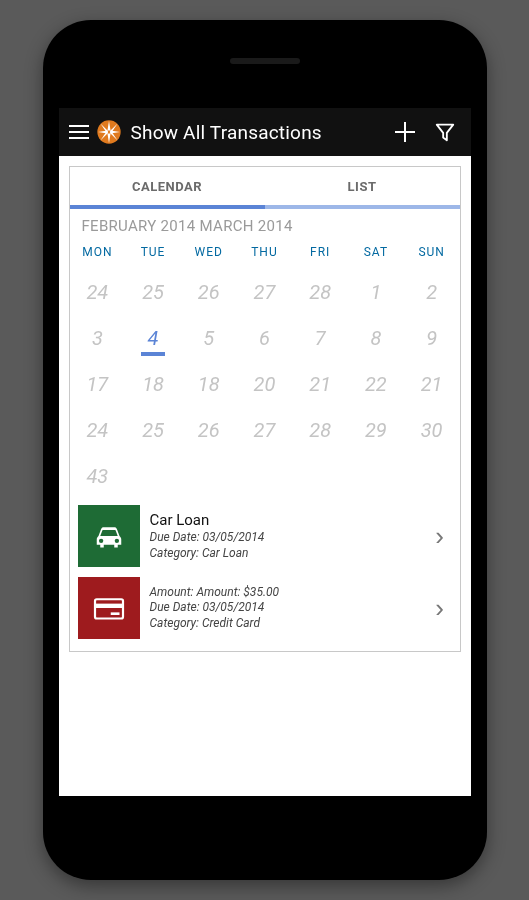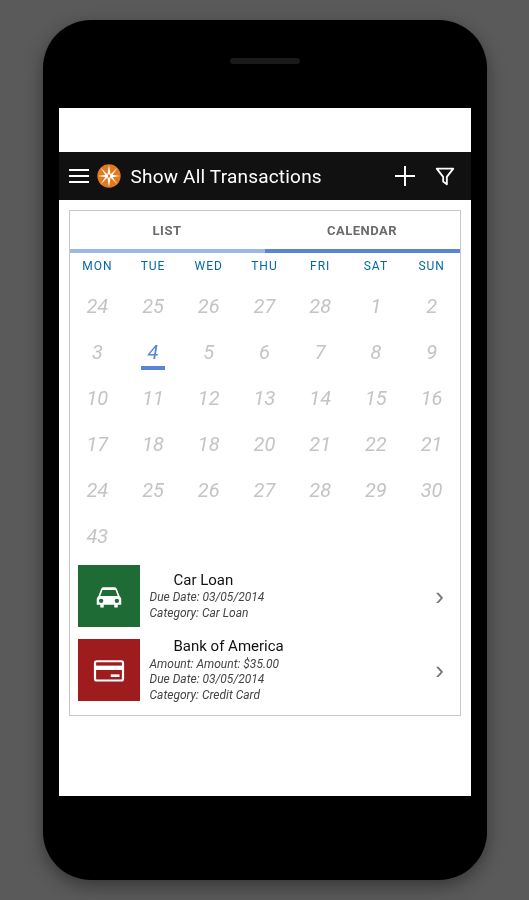--- a/index.html
+++ b/index.html
@@ -27,21 +27,20 @@
 
   
   .statusbar { height: 20px; background: #000; }
 
   
   .actionbar {
     height: 48px; background: #111;
     display: flex; align-items: center;
     color: #fff; font-size: 19px;
     padding: 0 6px;
-    margin-top: 44px;
   }
   .menu-btn { display: flex; flex-direction: column; justify-content: center; gap: 4px; width: 20px; margin: 0 2px 0 4px; cursor: pointer; }
   .menu-btn span { display: block; height: 2px; background: #fff; }
   .app-icon { width: 28px; height: 28px; margin: 0 8px 0 4px; position: relative; }
   .app-title { flex: 1; font-weight: 400; letter-spacing: .2px; }
   .ab-action { width: 40px; display: flex; align-items: center; justify-content: center; cursor: pointer; }
   .plus { position: relative; width: 20px; height: 20px; }
   .plus:before, .plus:after { content: ""; position: absolute; background: #fff; }
   .plus:before { left: 9px; top: 0; width: 2px; height: 20px; }
   .plus:after  { top: 9px; left: 0; height: 2px; width: 20px; }
@@ -98,21 +97,21 @@
   }
   .txicon {
     width: 62px; height: 62px;
     display: flex; align-items: center; justify-content: center;
     flex-shrink: 0;
     margin-right: 10px;
   }
   .txicon.green { background: #1e6b35; }
   .txicon.red   { background: #9e1b1e; }
   .txbody { flex: 1; font-size: 12px; color: #444; line-height: 1.3; }
-  .txbody .title { font-size: 15px; color: #111; font-style: normal; margin-left: 24px; }
+  .txbody .title { font-size: 15px; color: #111; font-style: normal; }
   .txbody .meta { font-style: italic; }
   .chev { width: 28px; color: #777; font-size: 26px; font-family: "Lucida Grande", Arial; text-align: center; cursor: pointer; }
 </style>
 </head>
 <body>
 
 <div class="stage">
   <div class="phone">
     <div class="speaker"></div>
     <div class="screen">
@@ -147,24 +146,25 @@
         <div class="ab-action">
           <svg viewBox="0 0 24 24" width="22" height="22">
             <path d="M3 4 H21 L14 13 V21 L10 18 V13 Z" fill="none" stroke="#fff" stroke-width="2" stroke-linejoin="round"></path>
           </svg>
         </div>
       </div>
 
       <div class="card">
 
         <div class="tabs">
+          <div class="tab active">CALENDAR</div>
           <div class="tab">LIST</div>
-          <div class="tab active">CALENDAR</div>
         </div>
 
+        <div class="months">FEBRUARY 2014 MARCH 2014</div>
 
         <table class="caltable">
           <thead>
               <tr id="cal-head">
                 <th>MON</th>
                 <th>TUE</th>
                 <th>WED</th>
                 <th>THU</th>
                 <th>FRI</th>
                 <th>SAT</th>
@@ -184,29 +184,20 @@
               <tr>
                 <td>3</td>
                 <td class="sel">4</td>
                 <td>5</td>
                 <td>6</td>
                 <td>7</td>
                 <td>8</td>
                 <td>9</td>
               </tr>
               <tr>
-                <td>10</td>
-                <td>11</td>
-                <td>12</td>
-                <td>13</td>
-                <td>14</td>
-                <td>15</td>
-                <td>16</td>
-              </tr>
-              <tr>
                 <td>17</td>
                 <td>18</td>
                 <td>18</td>
                 <td>20</td>
                 <td>21</td>
                 <td>22</td>
                 <td>21</td>
               </tr>
               <tr>
                 <td>24</td>
@@ -245,21 +236,20 @@
             </div>
             <div class="txrow">
               <div class="txicon red">
                 <svg viewBox="0 0 48 48" width="42" height="42">
                   <rect x="8" y="14" width="32" height="22" rx="2" fill="none" stroke="#fff" stroke-width="2.5"></rect>
                   <rect x="8" y="19" width="32" height="5" fill="#fff"></rect>
                   <rect x="26" y="29" width="10" height="3" fill="#fff"></rect>
                 </svg>
               </div>
               <div class="txbody">
-                <div class="title">Bank of America</div>
                 <div class="meta">Amount:  Amount: $35.00</div>
                 <div class="meta">Due Date: 03/05/2014</div>
                 <div class="meta">Category: Credit Card</div>
               </div>
               <div class="chev">›</div>
             </div>
           </div>
 
       </div>
     </div>

